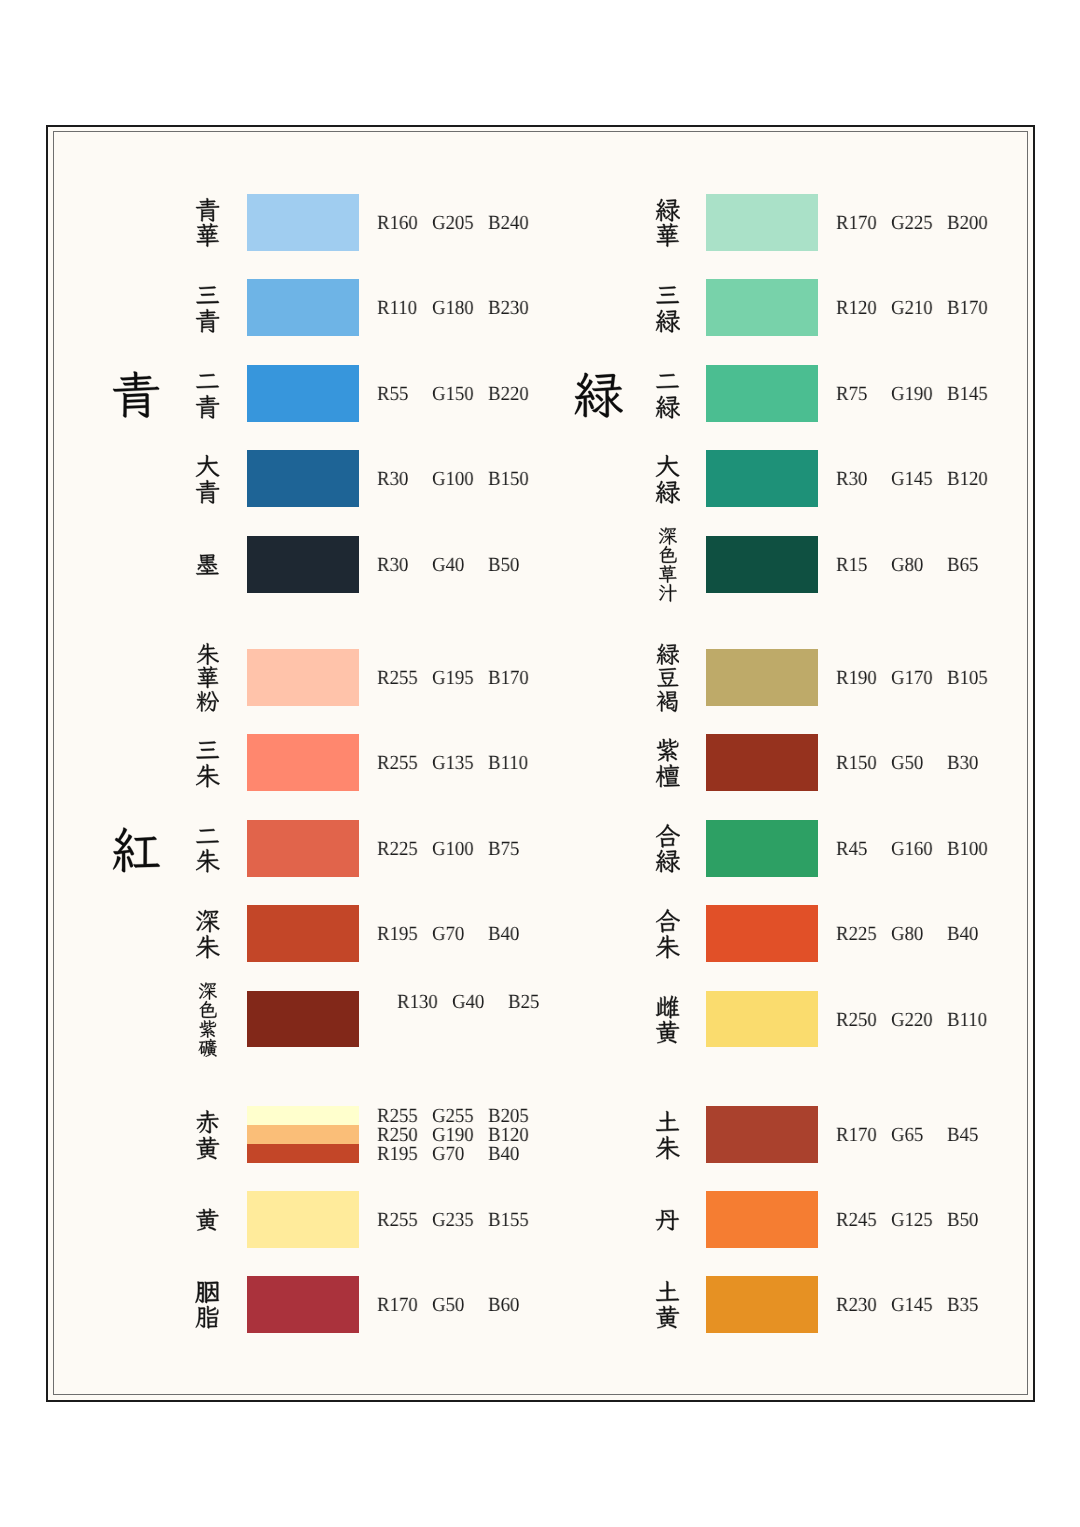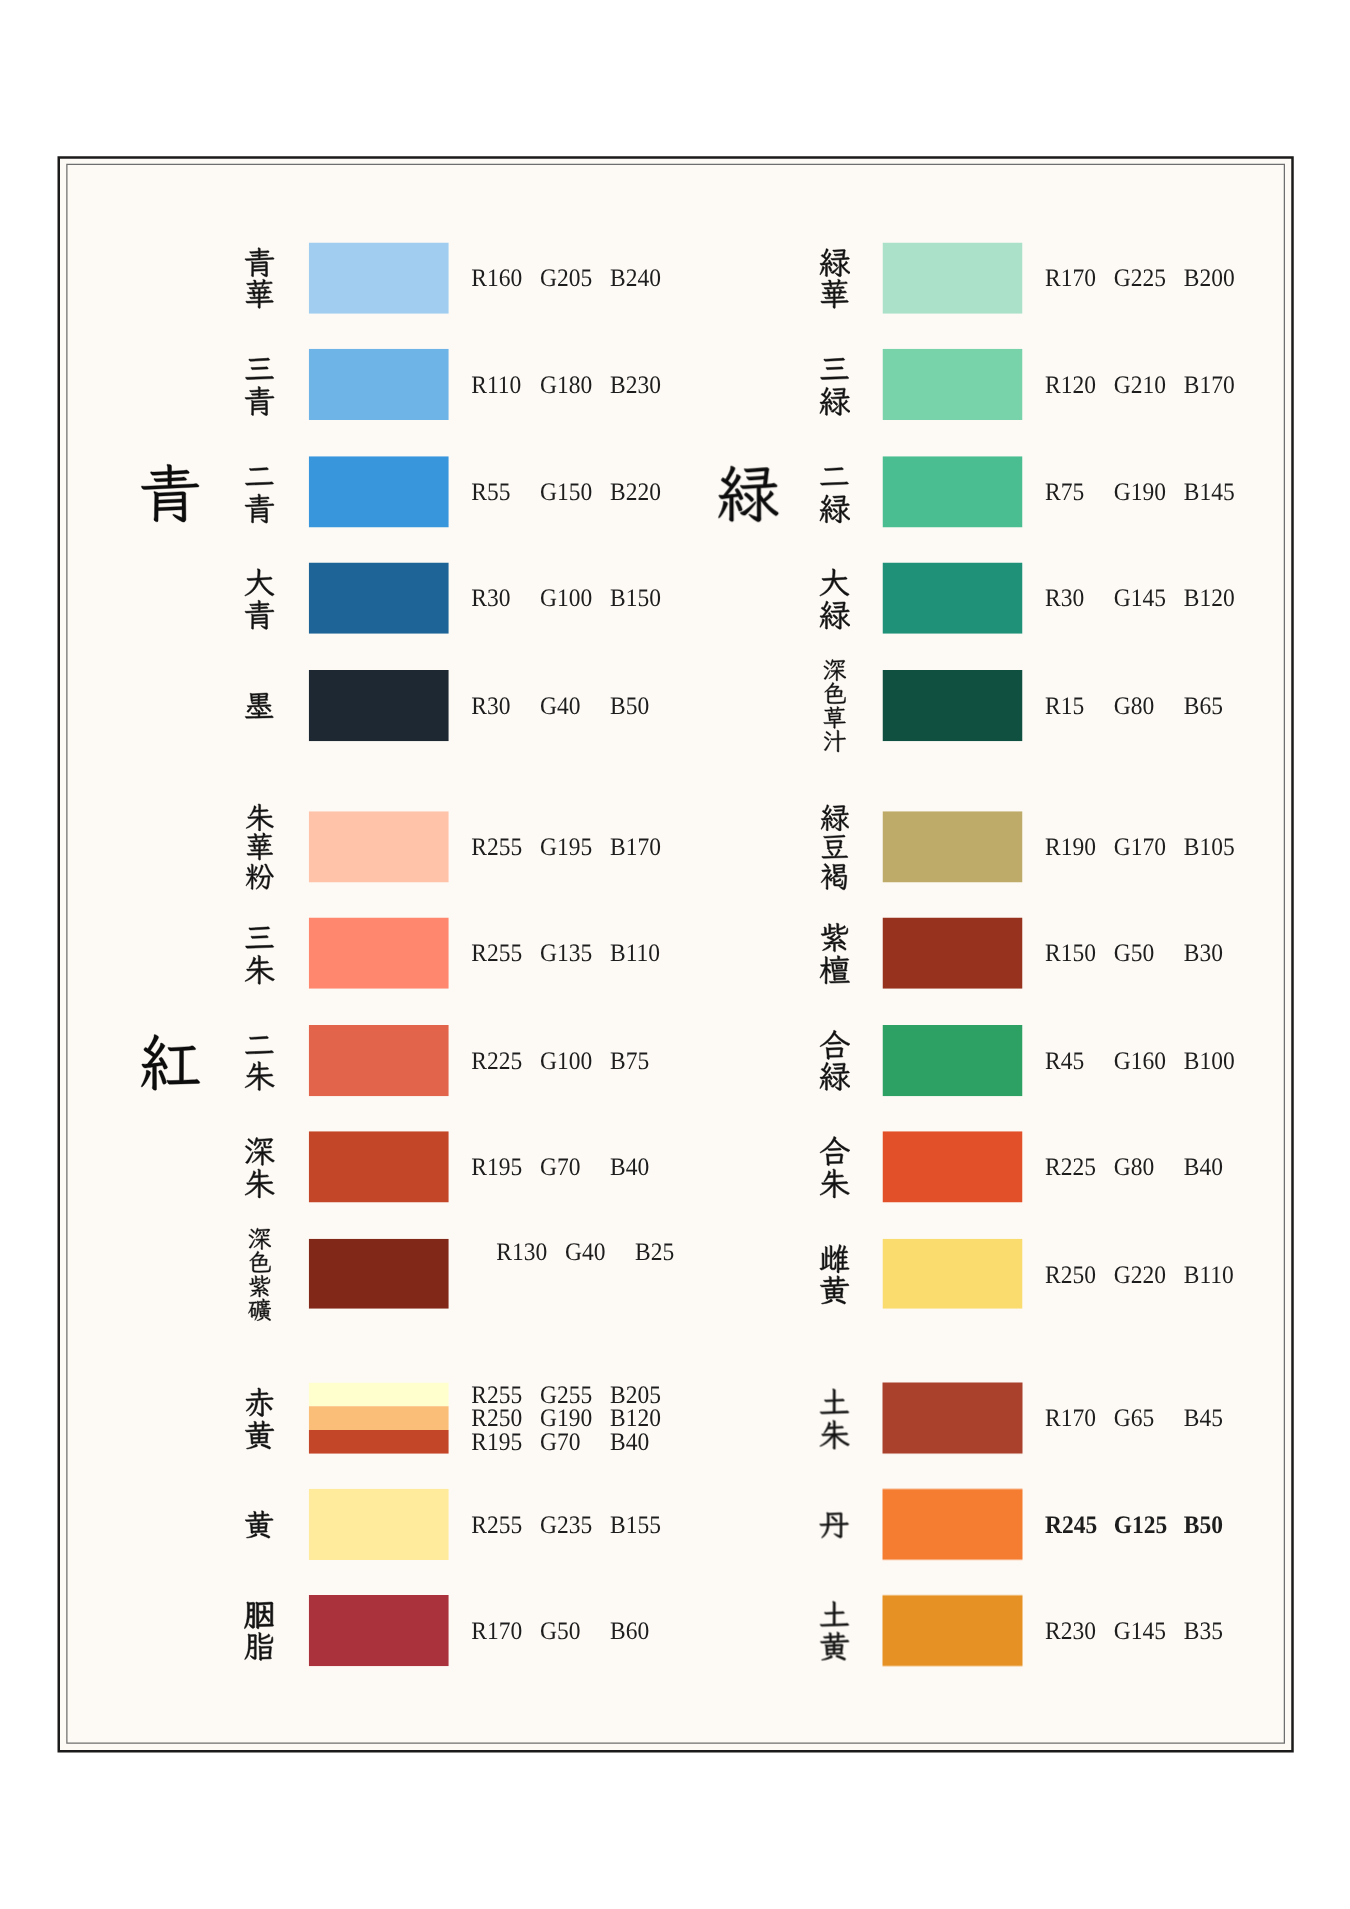--- a/index.html
+++ b/index.html
@@ -826,21 +826,21 @@
               <svg class="cjk" width="24.50" height="24.50" viewBox="0.0 -870.0 1000.0 1000.0">
                 <g transform="scale(1,-1)">
                   <use href="#g25"></use>
                 </g>
               </svg>
             </div>
           </div>
           <div class="swatch" style="left:706.00px;top:1190.80px;width:112.00px;height:56.80px;">
             <div class="sw" style="flex: 1 1 0%; background-color: rgb(245, 125, 50);"></div>
           </div>
-          <div class="rgbblock" style="top:1210.80px;font-weight:bold;">
+          <div class="rgbblock" style="top:1210.80px;">
             <div class="rgbline">
               <span class="rgbv" style="left:835.70px;">R245</span>
               <span class="rgbv" style="left:890.70px;">G125</span>
               <span class="rgbv" style="left:946.80px;">B50</span>
             </div>
           </div>
         </div>
 <div class="prow">
           <div class="namecol" style="left:645.50px;top:1278.70px;width:44.00px;height:51.00px;" title="土黄">
             <div class="namechar" style="height:25.50px;">

